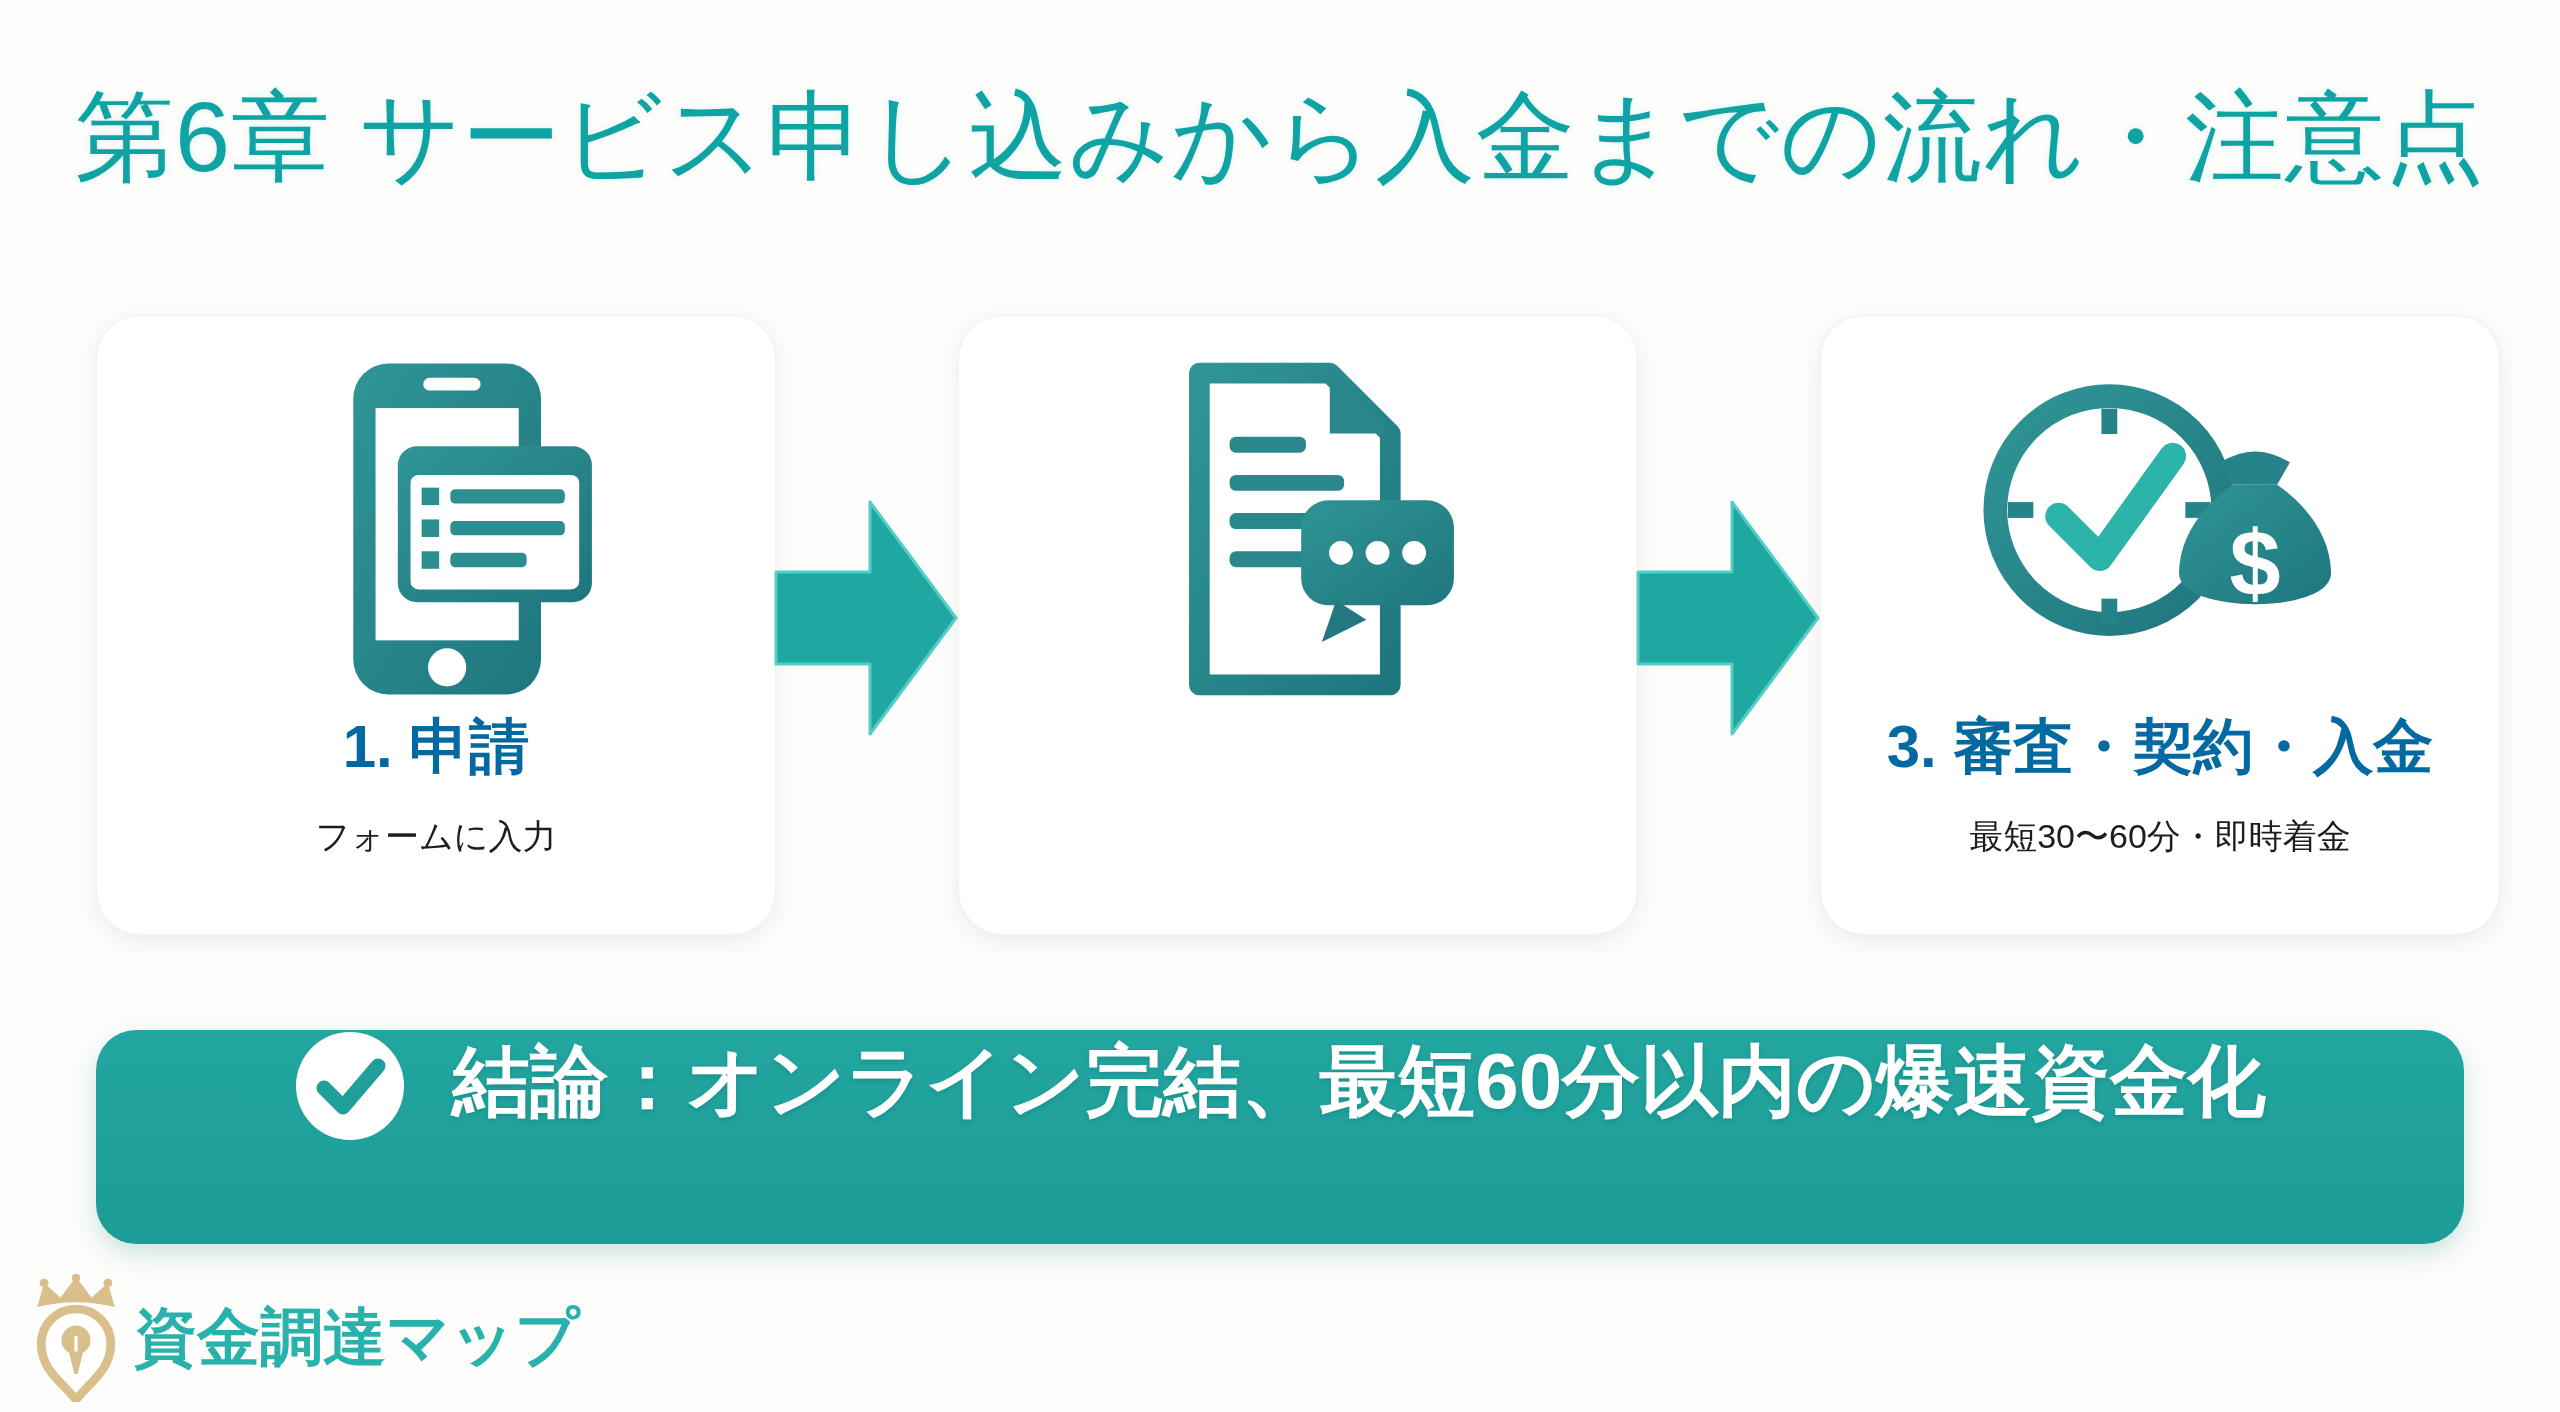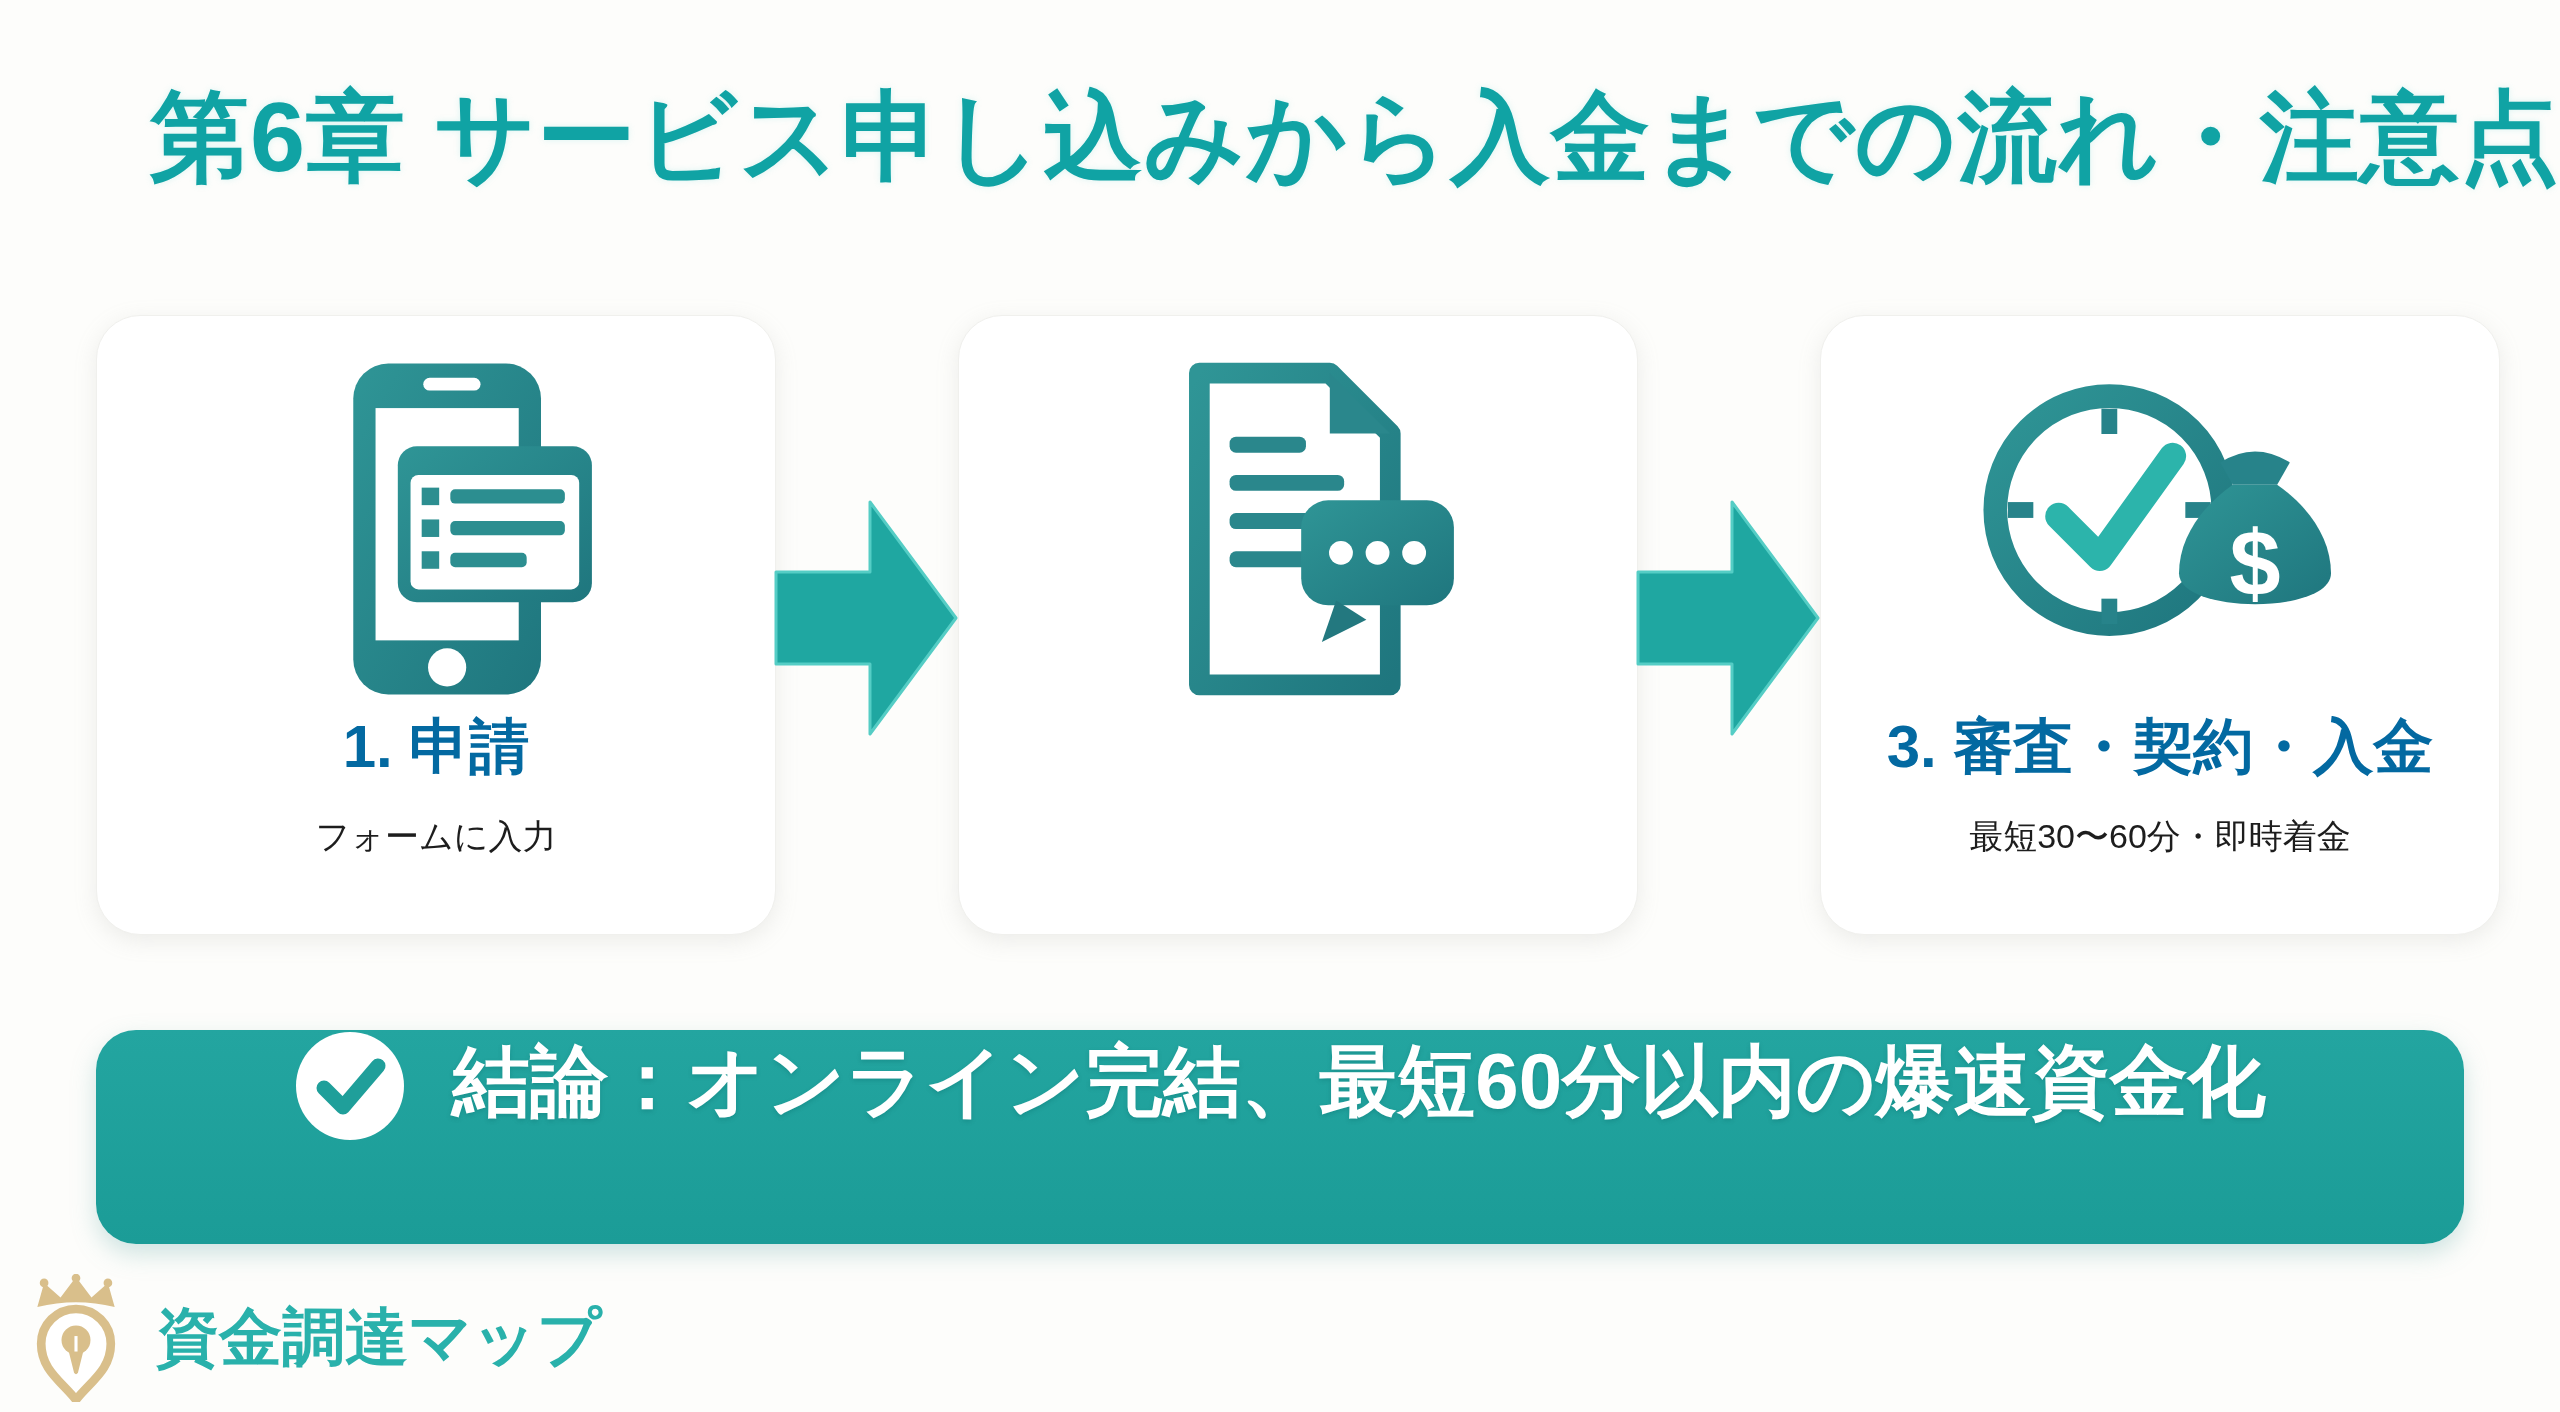--- a/index.html
+++ b/index.html
@@ -11,23 +11,23 @@
     position:relative;
   }
   .page {
     position:relative;
     width:2560px; height:1412px;
     background:#fdfdfb;
   }
   .page-title {
     position:absolute;
     left:0; right:0; top:72px;
-    text-align:right;
+    text-align:center;
     font-size:99px;
-    font-weight:700;
+    font-weight:400;
     color:#10a3a4;
     letter-spacing:1px;
     text-shadow:0 0 6px rgba(120,220,220,0.25);
     white-space:nowrap;
   }
   .cards-row {
     position:absolute;
     left:96px; top:315px;
     width:2368px; height:620px;
     display:flex;
@@ -92,21 +92,20 @@
     font-weight:800;
     color:#ffffff;
     white-space:nowrap;
     text-shadow:0 2px 4px rgba(0,90,90,0.25);
   }
   .footer-logo {
     position:absolute;
     left:18px; top:1274px;
     display:flex;
     align-items:center;
-    gap:22px;
   }
   .footer-logo-text {
     font-size:63px;
     font-weight:700;
     color:#29b1ab;
     white-space:nowrap;
   }
 </style>
 </head>
 <body>

